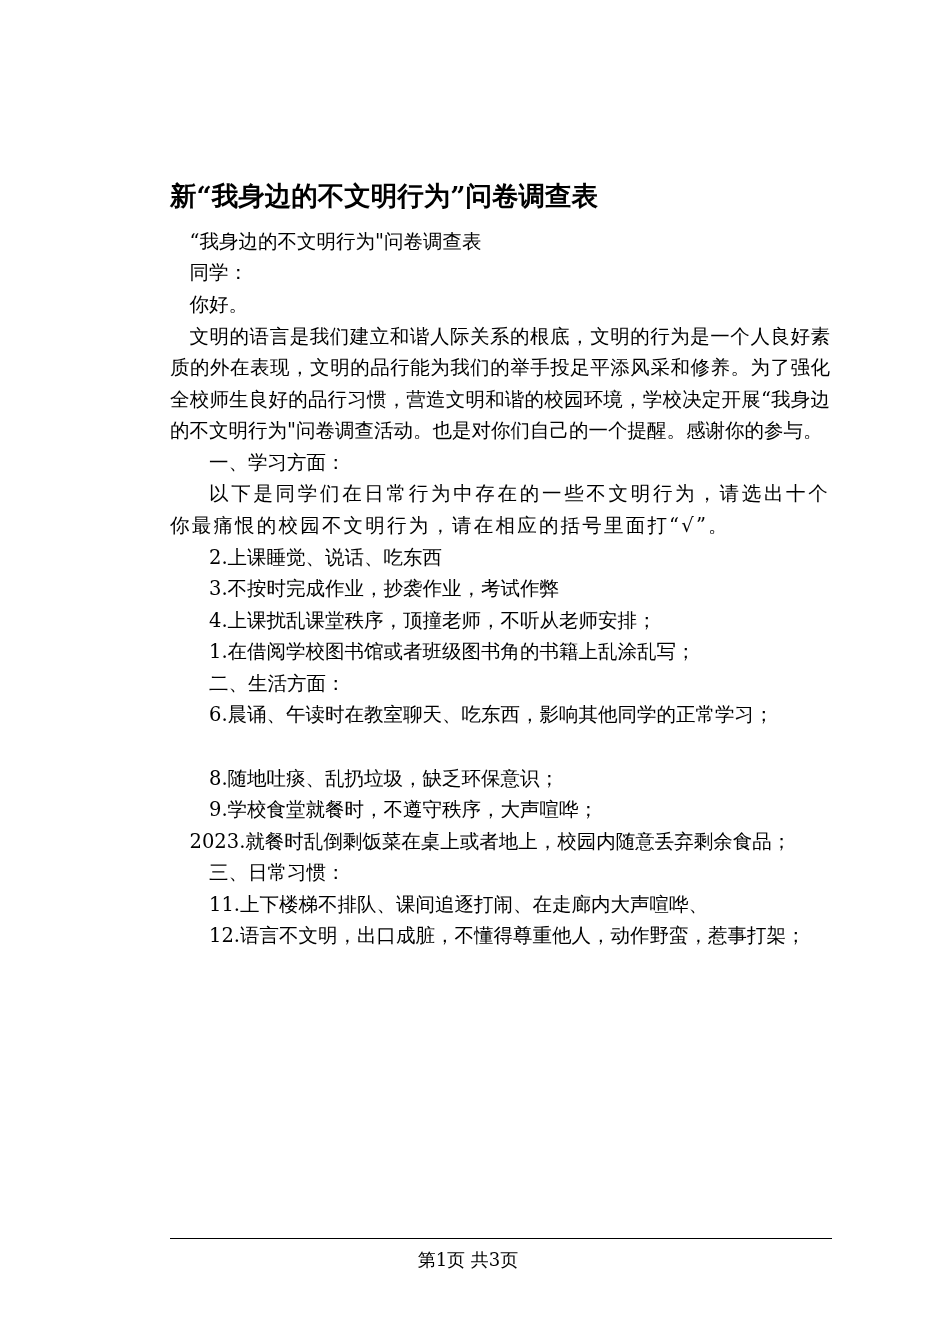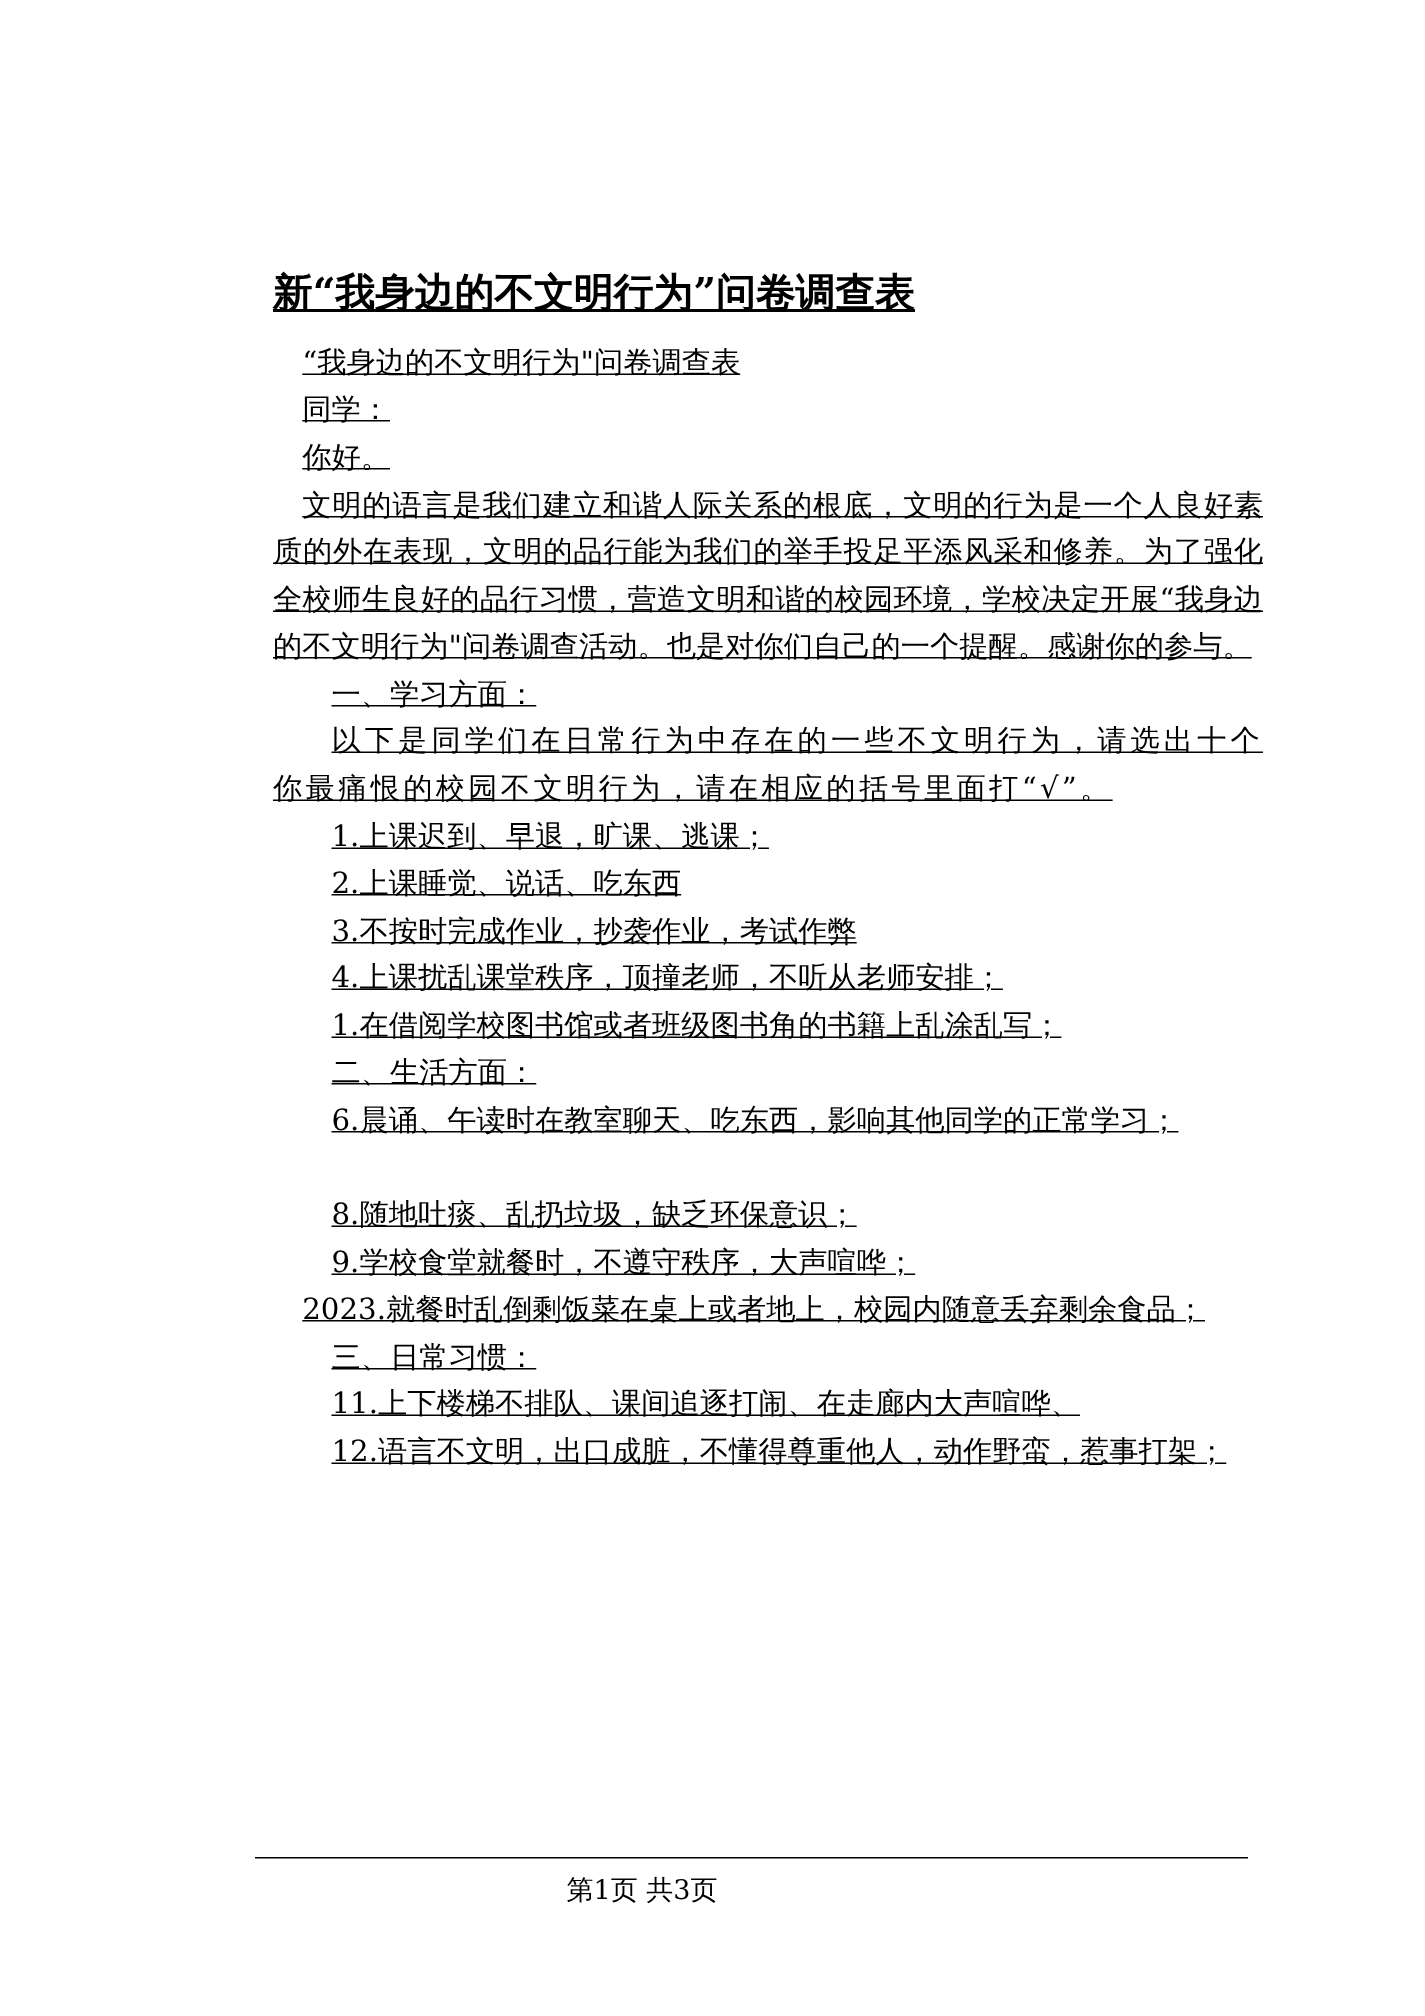--- a/index.html
+++ b/index.html
@@ -19,24 +19,23 @@
     position: absolute;
     left: 0;
     top: 0;
     width: 950px;
     height: 1344px;
     box-sizing: border-box;
     padding: 0;
   }
   .content {
     position: absolute;
-    left: 182px;
+    left: 170px;
     top: 178px;
     width: 660px;
-    text-decoration: underline;
   }
   .doc-title {
     font-size: 26.5px;
     font-weight: bold;
     letter-spacing: 0px;
     line-height: 1.35;
     margin: 0 0 12px 0;
     text-align: left;
     white-space: nowrap;
   }
@@ -62,20 +61,21 @@
     height: 1.62em;
   }
   .footer {
     position: absolute;
     left: 0;
     top: 1248px;
     width: 856px;
     text-align: center;
     font-size: 18px;
     font-family: "DejaVu Serif", "Liberation Serif", serif;
+    padding-left: 40px;
   }
   .footer-line {
     position: absolute;
     left: 170px;
     top: 1238px;
     width: 662px;
     height: 1px;
     background: #000;
   }
 </style>
@@ -87,21 +87,20 @@
   <div class="content">
     <h1 class="doc-title">新“我身边的不文明行为”问卷调查表</h1>
 
     <div class="body-text">
       <p class="ind1">“我身边的不文明行为"问卷调查表</p>
       <p class="ind1">同学：</p>
       <p class="ind1">你好。</p>
       <p class="ind1 stretch">文明的语言是我们建立和谐人际关系的根底，文明的行为是一个人良好素质的外在表现，文明的品行能为我们的举手投足平添风采和修养。为了强化全校师生良好的品行习惯，营造文明和谐的校园环境，学校决定开展“我身边的不文明行为"问卷调查活动。也是对你们自己的一个提醒。感谢你的参与。</p>
       <p class="ind2">一、学习方面：</p>
       <p class="ind2 stretch spaced">以下是同学们在日常行为中存在的一些不文明行为，请选出十个你最痛恨的校园不文明行为，请在相应的括号里面打“√”。</p>
-      <p class="ind2">1.上课迟到、早退，旷课、逃课；</p>
       <p class="ind2">2.上课睡觉、说话、吃东西</p>
       <p class="ind2">3.不按时完成作业，抄袭作业，考试作弊</p>
       <p class="ind2">4.上课扰乱课堂秩序，顶撞老师，不听从老师安排；</p>
       <p class="ind2">1.在借阅学校图书馆或者班级图书角的书籍上乱涂乱写；</p>
       <p class="ind2">二、生活方面：</p>
       <p class="ind2 stretch">6.晨诵、午读时在教室聊天、吃东西，影响其他同学的正常学习；</p>
       <div class="blank-line"></div>
       <p class="ind2">8.随地吐痰、乱扔垃圾，缺乏环保意识；</p>
       <p class="ind2">9.学校食堂就餐时，不遵守秩序，大声喧哗；</p>
       <p class="ind1 stretch">2023.就餐时乱倒剩饭菜在桌上或者地上，校园内随意丢弃剩余食品；</p>

